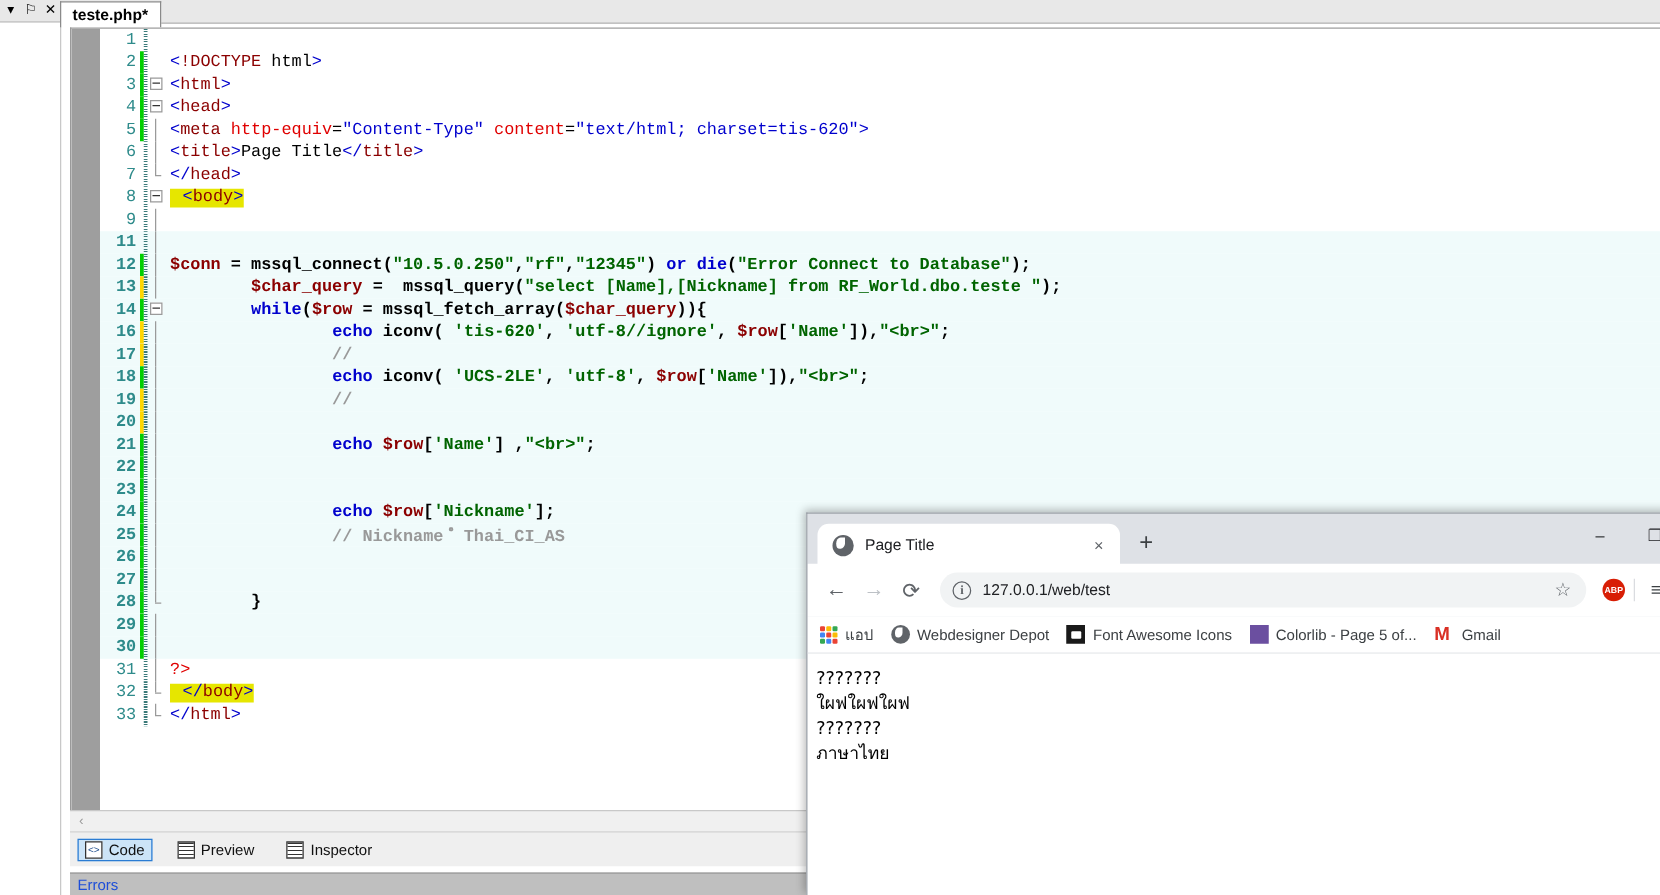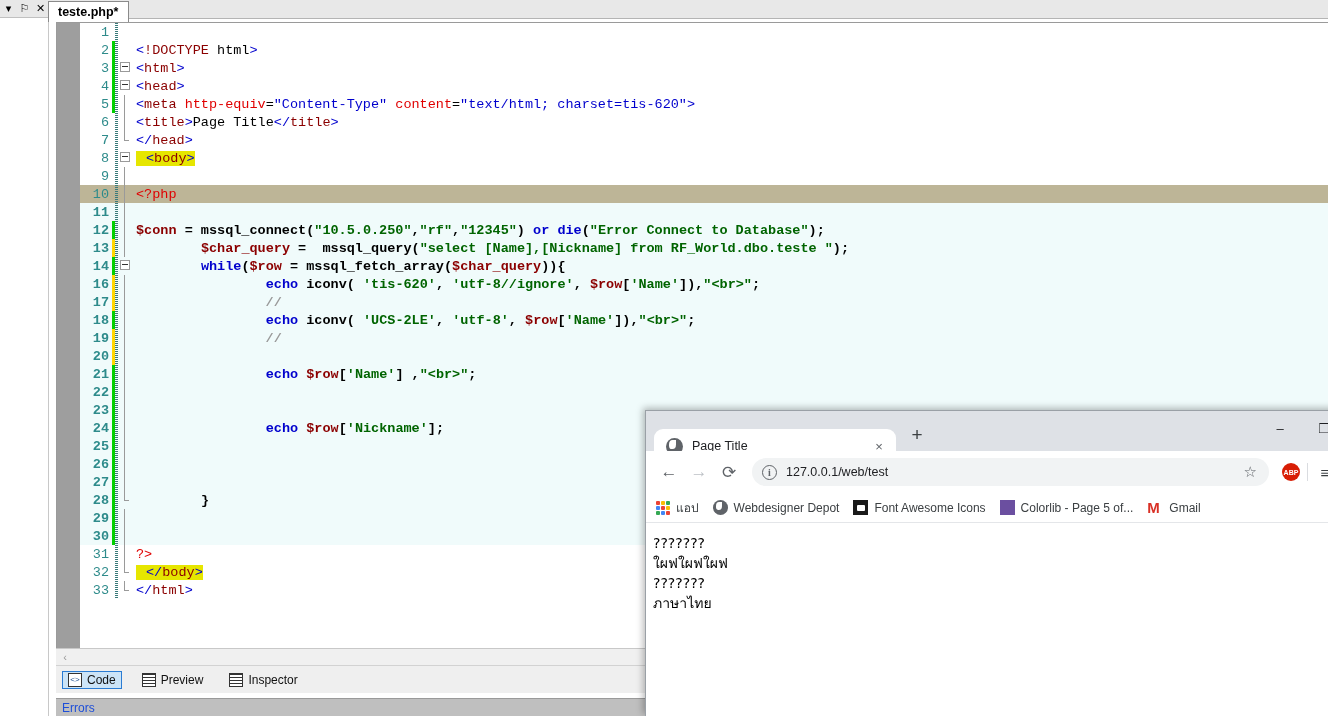--- a/index.html
+++ b/index.html
@@ -171,21 +171,21 @@
     border: 1px solid #9aa0a6; border-right: none; border-bottom: none;
     box-sizing: border-box;
     box-shadow: -2px -2px 7px rgba(0,0,0,0.28);
     overflow: hidden;
   }
   .br-tabstrip {
     position: absolute; left: 0; top: 0; width: 700px; height: 40px;
     background: #dee1e6;
   }
   .br-tab {
-    position: absolute; left: 8px; top: 18px; width: 242px; height: 34px;
+    position: absolute; left: 8px; top: 8px; width: 242px; height: 34px;
     background: #ffffff; border-radius: 9px 9px 0 0;
     display: flex; align-items: center; padding: 0 8px 0 12px;
     box-sizing: border-box;
   }
   .br-favicon {
     width: 17px; height: 17px; border-radius: 50%;
     background: #5f6368; position: relative; flex: none;
     display: flex; align-items: center; justify-content: center;
   }
   .br-favicon::before {
@@ -320,35 +320,34 @@
       <div class="code-rows" id="code-rows">
           <div class="row"><div class="lineno">1</div><div class="marker "></div><div class="dotline"></div><div class="foldcol"></div><div class="codetext"></div></div>
           <div class="row"><div class="lineno">2</div><div class="marker green"></div><div class="dotline"></div><div class="foldcol"></div><div class="codetext"><span class="c-tag">&lt;</span><span class="c-tagname">!DOCTYPE</span><span class="c-plain"> </span><span class="c-plain">html</span><span class="c-tag">&gt;</span></div></div>
           <div class="row"><div class="lineno">3</div><div class="marker green"></div><div class="dotline"></div><div class="foldcol"><div class="foldbox"></div></div><div class="codetext"><span class="c-tag">&lt;</span><span class="c-tagname">html</span><span class="c-tag">&gt;</span></div></div>
           <div class="row"><div class="lineno">4</div><div class="marker green"></div><div class="dotline"></div><div class="foldcol"><div class="foldbox"></div></div><div class="codetext"><span class="c-tag">&lt;</span><span class="c-tagname">head</span><span class="c-tag">&gt;</span></div></div>
           <div class="row"><div class="lineno">5</div><div class="marker green"></div><div class="dotline"></div><div class="foldcol"><div class="foldline"></div></div><div class="codetext"><span class="c-tag">&lt;</span><span class="c-tagname">meta</span><span class="c-plain"> </span><span class="c-attr">http-equiv</span><span class="c-plain">=</span><span class="c-attrval">"Content-Type"</span><span class="c-plain"> </span><span class="c-attr">content</span><span class="c-plain">=</span><span class="c-attrval">"text/html; charset=tis-620"</span><span class="c-tag">&gt;</span></div></div>
           <div class="row"><div class="lineno">6</div><div class="marker "></div><div class="dotline"></div><div class="foldcol"><div class="foldline"></div></div><div class="codetext"><span class="c-tag">&lt;</span><span class="c-tagname">title</span><span class="c-tag">&gt;</span><span class="c-plain">Page</span><span class="c-plain"> </span><span class="c-plain">Title</span><span class="c-tag">&lt;</span><span class="c-tag">/</span><span class="c-tagname">title</span><span class="c-tag">&gt;</span></div></div>
           <div class="row"><div class="lineno">7</div><div class="marker "></div><div class="dotline"></div><div class="foldcol"><div class="foldend"></div></div><div class="codetext"><span class="c-tag">&lt;</span><span class="c-tag">/</span><span class="c-tagname">head</span><span class="c-tag">&gt;</span></div></div>
           <div class="row"><div class="lineno">8</div><div class="marker "></div><div class="dotline"></div><div class="foldcol"><div class="foldbox"></div></div><div class="codetext"><span class="hl-yellow"><span class="c-tag">&lt;</span><span class="c-tagname">body</span><span class="c-tag">&gt;</span></span></div></div>
           <div class="row"><div class="lineno">9</div><div class="marker "></div><div class="dotline"></div><div class="foldcol"><div class="foldline"></div></div><div class="codetext"></div></div>
-          <div class="row php-open"><div class="lineno">10</div><div class="marker "></div><div class="dotline"></div><div class="foldcol"><div class="foldline"></div></div><div class="codetext"><span class="c-php">&lt;?php</span></div></div>
           <div class="row php-body"><div class="lineno">11</div><div class="marker "></div><div class="dotline"></div><div class="foldcol"><div class="foldline"></div></div><div class="codetext"></div></div>
           <div class="row php-body"><div class="lineno">12</div><div class="marker green"></div><div class="dotline"></div><div class="foldcol"><div class="foldline"></div></div><div class="codetext"><span class="c-var">$conn</span><span class="c-plain"> </span><span class="c-plain">=</span><span class="c-plain"> </span><span class="c-fn">mssql_connect</span><span class="c-plain">(</span><span class="c-str">"10.5.0.250"</span><span class="c-plain">,</span><span class="c-str">"rf"</span><span class="c-plain">,</span><span class="c-str">"12345"</span><span class="c-plain">)</span><span class="c-plain"> </span><span class="c-kw">or</span><span class="c-plain"> </span><span class="c-kw">die</span><span class="c-plain">(</span><span class="c-str">"Error Connect to Database"</span><span class="c-plain">)</span><span class="c-plain">;</span></div></div>
           <div class="row php-body"><div class="lineno">13</div><div class="marker yellow"></div><div class="dotline"></div><div class="foldcol"><div class="foldline"></div></div><div class="codetext"><span class="c-plain"> </span><span class="c-plain"> </span><span class="c-plain"> </span><span class="c-plain"> </span><span class="c-plain"> </span><span class="c-plain"> </span><span class="c-plain"> </span><span class="c-plain"> </span><span class="c-var">$char_query</span><span class="c-plain"> </span><span class="c-plain">=</span><span class="c-plain"> </span><span class="c-plain"> </span><span class="c-fn">mssql_query</span><span class="c-plain">(</span><span class="c-str">"select [Name],[Nickname] from RF_World.dbo.teste "</span><span class="c-plain">)</span><span class="c-plain">;</span></div></div>
           <div class="row php-body"><div class="lineno">14</div><div class="marker green"></div><div class="dotline"></div><div class="foldcol"><div class="foldbox"></div></div><div class="codetext"><span class="c-plain"> </span><span class="c-plain"> </span><span class="c-plain"> </span><span class="c-plain"> </span><span class="c-plain"> </span><span class="c-plain"> </span><span class="c-plain"> </span><span class="c-plain"> </span><span class="c-kw">while</span><span class="c-plain">(</span><span class="c-var">$row</span><span class="c-plain"> </span><span class="c-plain">=</span><span class="c-plain"> </span><span class="c-fn">mssql_fetch_array</span><span class="c-plain">(</span><span class="c-var">$char_query</span><span class="c-plain">)</span><span class="c-plain">)</span><span class="c-plain">{</span></div></div>
           <div class="row php-body"><div class="lineno">16</div><div class="marker yellow"></div><div class="dotline"></div><div class="foldcol"><div class="foldline"></div></div><div class="codetext"><span class="c-plain"> </span><span class="c-plain"> </span><span class="c-plain"> </span><span class="c-plain"> </span><span class="c-plain"> </span><span class="c-plain"> </span><span class="c-plain"> </span><span class="c-plain"> </span><span class="c-plain"> </span><span class="c-plain"> </span><span class="c-plain"> </span><span class="c-plain"> </span><span class="c-plain"> </span><span class="c-plain"> </span><span class="c-plain"> </span><span class="c-plain"> </span><span class="c-kw">echo</span><span class="c-plain"> </span><span class="c-fn">iconv</span><span class="c-plain">(</span><span class="c-plain"> </span><span class="c-str">'tis-620'</span><span class="c-plain">,</span><span class="c-plain"> </span><span class="c-str">'utf-8//ignore'</span><span class="c-plain">,</span><span class="c-plain"> </span><span class="c-var">$row</span><span class="c-plain">[</span><span class="c-str">'Name'</span><span class="c-plain">]</span><span class="c-plain">)</span><span class="c-plain">,</span><span class="c-str">"&lt;br&gt;"</span><span class="c-plain">;</span></div></div>
           <div class="row php-body"><div class="lineno">17</div><div class="marker yellow"></div><div class="dotline"></div><div class="foldcol"><div class="foldline"></div></div><div class="codetext"><span class="c-comment">                //</span></div></div>
           <div class="row php-body"><div class="lineno">18</div><div class="marker green"></div><div class="dotline"></div><div class="foldcol"><div class="foldline"></div></div><div class="codetext"><span class="c-plain"> </span><span class="c-plain"> </span><span class="c-plain"> </span><span class="c-plain"> </span><span class="c-plain"> </span><span class="c-plain"> </span><span class="c-plain"> </span><span class="c-plain"> </span><span class="c-plain"> </span><span class="c-plain"> </span><span class="c-plain"> </span><span class="c-plain"> </span><span class="c-plain"> </span><span class="c-plain"> </span><span class="c-plain"> </span><span class="c-plain"> </span><span class="c-kw">echo</span><span class="c-plain"> </span><span class="c-fn">iconv</span><span class="c-plain">(</span><span class="c-plain"> </span><span class="c-str">'UCS-2LE'</span><span class="c-plain">,</span><span class="c-plain"> </span><span class="c-str">'utf-8'</span><span class="c-plain">,</span><span class="c-plain"> </span><span class="c-var">$row</span><span class="c-plain">[</span><span class="c-str">'Name'</span><span class="c-plain">]</span><span class="c-plain">)</span><span class="c-plain">,</span><span class="c-str">"&lt;br&gt;"</span><span class="c-plain">;</span></div></div>
           <div class="row php-body"><div class="lineno">19</div><div class="marker yellow"></div><div class="dotline"></div><div class="foldcol"><div class="foldline"></div></div><div class="codetext"><span class="c-comment">                //</span></div></div>
           <div class="row php-body"><div class="lineno">20</div><div class="marker yellow"></div><div class="dotline"></div><div class="foldcol"><div class="foldline"></div></div><div class="codetext"></div></div>
           <div class="row php-body"><div class="lineno">21</div><div class="marker green"></div><div class="dotline"></div><div class="foldcol"><div class="foldline"></div></div><div class="codetext"><span class="c-plain"> </span><span class="c-plain"> </span><span class="c-plain"> </span><span class="c-plain"> </span><span class="c-plain"> </span><span class="c-plain"> </span><span class="c-plain"> </span><span class="c-plain"> </span><span class="c-plain"> </span><span class="c-plain"> </span><span class="c-plain"> </span><span class="c-plain"> </span><span class="c-plain"> </span><span class="c-plain"> </span><span class="c-plain"> </span><span class="c-plain"> </span><span class="c-kw">echo</span><span class="c-plain"> </span><span class="c-var">$row</span><span class="c-plain">[</span><span class="c-str">'Name'</span><span class="c-plain">]</span><span class="c-plain"> </span><span class="c-plain">,</span><span class="c-str">"&lt;br&gt;"</span><span class="c-plain">;</span></div></div>
           <div class="row php-body"><div class="lineno">22</div><div class="marker green"></div><div class="dotline"></div><div class="foldcol"><div class="foldline"></div></div></div>
           <div class="row php-body"><div class="lineno">23</div><div class="marker green"></div><div class="dotline"></div><div class="foldcol"><div class="foldline"></div></div><div class="codetext"></div></div>
           <div class="row php-body"><div class="lineno">24</div><div class="marker green"></div><div class="dotline"></div><div class="foldcol"><div class="foldline"></div></div><div class="codetext"><span class="c-plain"> </span><span class="c-plain"> </span><span class="c-plain"> </span><span class="c-plain"> </span><span class="c-plain"> </span><span class="c-plain"> </span><span class="c-plain"> </span><span class="c-plain"> </span><span class="c-plain"> </span><span class="c-plain"> </span><span class="c-plain"> </span><span class="c-plain"> </span><span class="c-plain"> </span><span class="c-plain"> </span><span class="c-plain"> </span><span class="c-plain"> </span><span class="c-kw">echo</span><span class="c-plain"> </span><span class="c-var">$row</span><span class="c-plain">[</span><span class="c-str">'Nickname'</span><span class="c-plain">]</span><span class="c-plain">;</span></div></div>
-          <div class="row php-body"><div class="lineno">25</div><div class="marker green"></div><div class="dotline"></div><div class="foldcol"><div class="foldline"></div></div></div>
+          <div class="row php-body"><div class="lineno">25</div><div class="marker green"></div><div class="dotline"></div><div class="foldcol"><div class="foldline"></div></div><div class="codetext"><span class="c-comment">                // Nickname ํ Thai_CI_AS</span></div></div>
           <div class="row php-body"><div class="lineno">26</div><div class="marker green"></div><div class="dotline"></div><div class="foldcol"><div class="foldline"></div></div><div class="codetext"></div></div>
           <div class="row php-body"><div class="lineno">27</div><div class="marker green"></div><div class="dotline"></div><div class="foldcol"><div class="foldline"></div></div><div class="codetext"></div></div>
           <div class="row php-body"><div class="lineno">28</div><div class="marker green"></div><div class="dotline"></div><div class="foldcol"><div class="foldend"></div></div><div class="codetext"><span class="c-plain"> </span><span class="c-plain"> </span><span class="c-plain"> </span><span class="c-plain"> </span><span class="c-plain"> </span><span class="c-plain"> </span><span class="c-plain"> </span><span class="c-plain"> </span><span class="c-plain">}</span></div></div>
           <div class="row php-body"><div class="lineno">29</div><div class="marker green"></div><div class="dotline"></div><div class="foldcol"><div class="foldline"></div></div><div class="codetext"></div></div>
           <div class="row php-body"><div class="lineno">30</div><div class="marker green"></div><div class="dotline"></div><div class="foldcol"><div class="foldline"></div></div><div class="codetext"></div></div>
           <div class="row"><div class="lineno">31</div><div class="marker "></div><div class="dotline"></div><div class="foldcol"><div class="foldline"></div></div><div class="codetext"><span class="c-php">?&gt;</span></div></div>
           <div class="row"><div class="lineno">32</div><div class="marker "></div><div class="dotline"></div><div class="foldcol"><div class="foldend"></div></div><div class="codetext"><span class="hl-yellow"><span class="c-tag">&lt;</span><span class="c-tag">/</span><span class="c-tagname">body</span><span class="c-tag">&gt;</span></span></div></div>
           <div class="row"><div class="lineno">33</div><div class="marker "></div><div class="dotline"></div><div class="foldcol"><div class="foldend"></div></div><div class="codetext"><span class="c-tag">&lt;</span><span class="c-tag">/</span><span class="c-tagname">html</span><span class="c-tag">&gt;</span></div></div>
         </div>
     </div>

